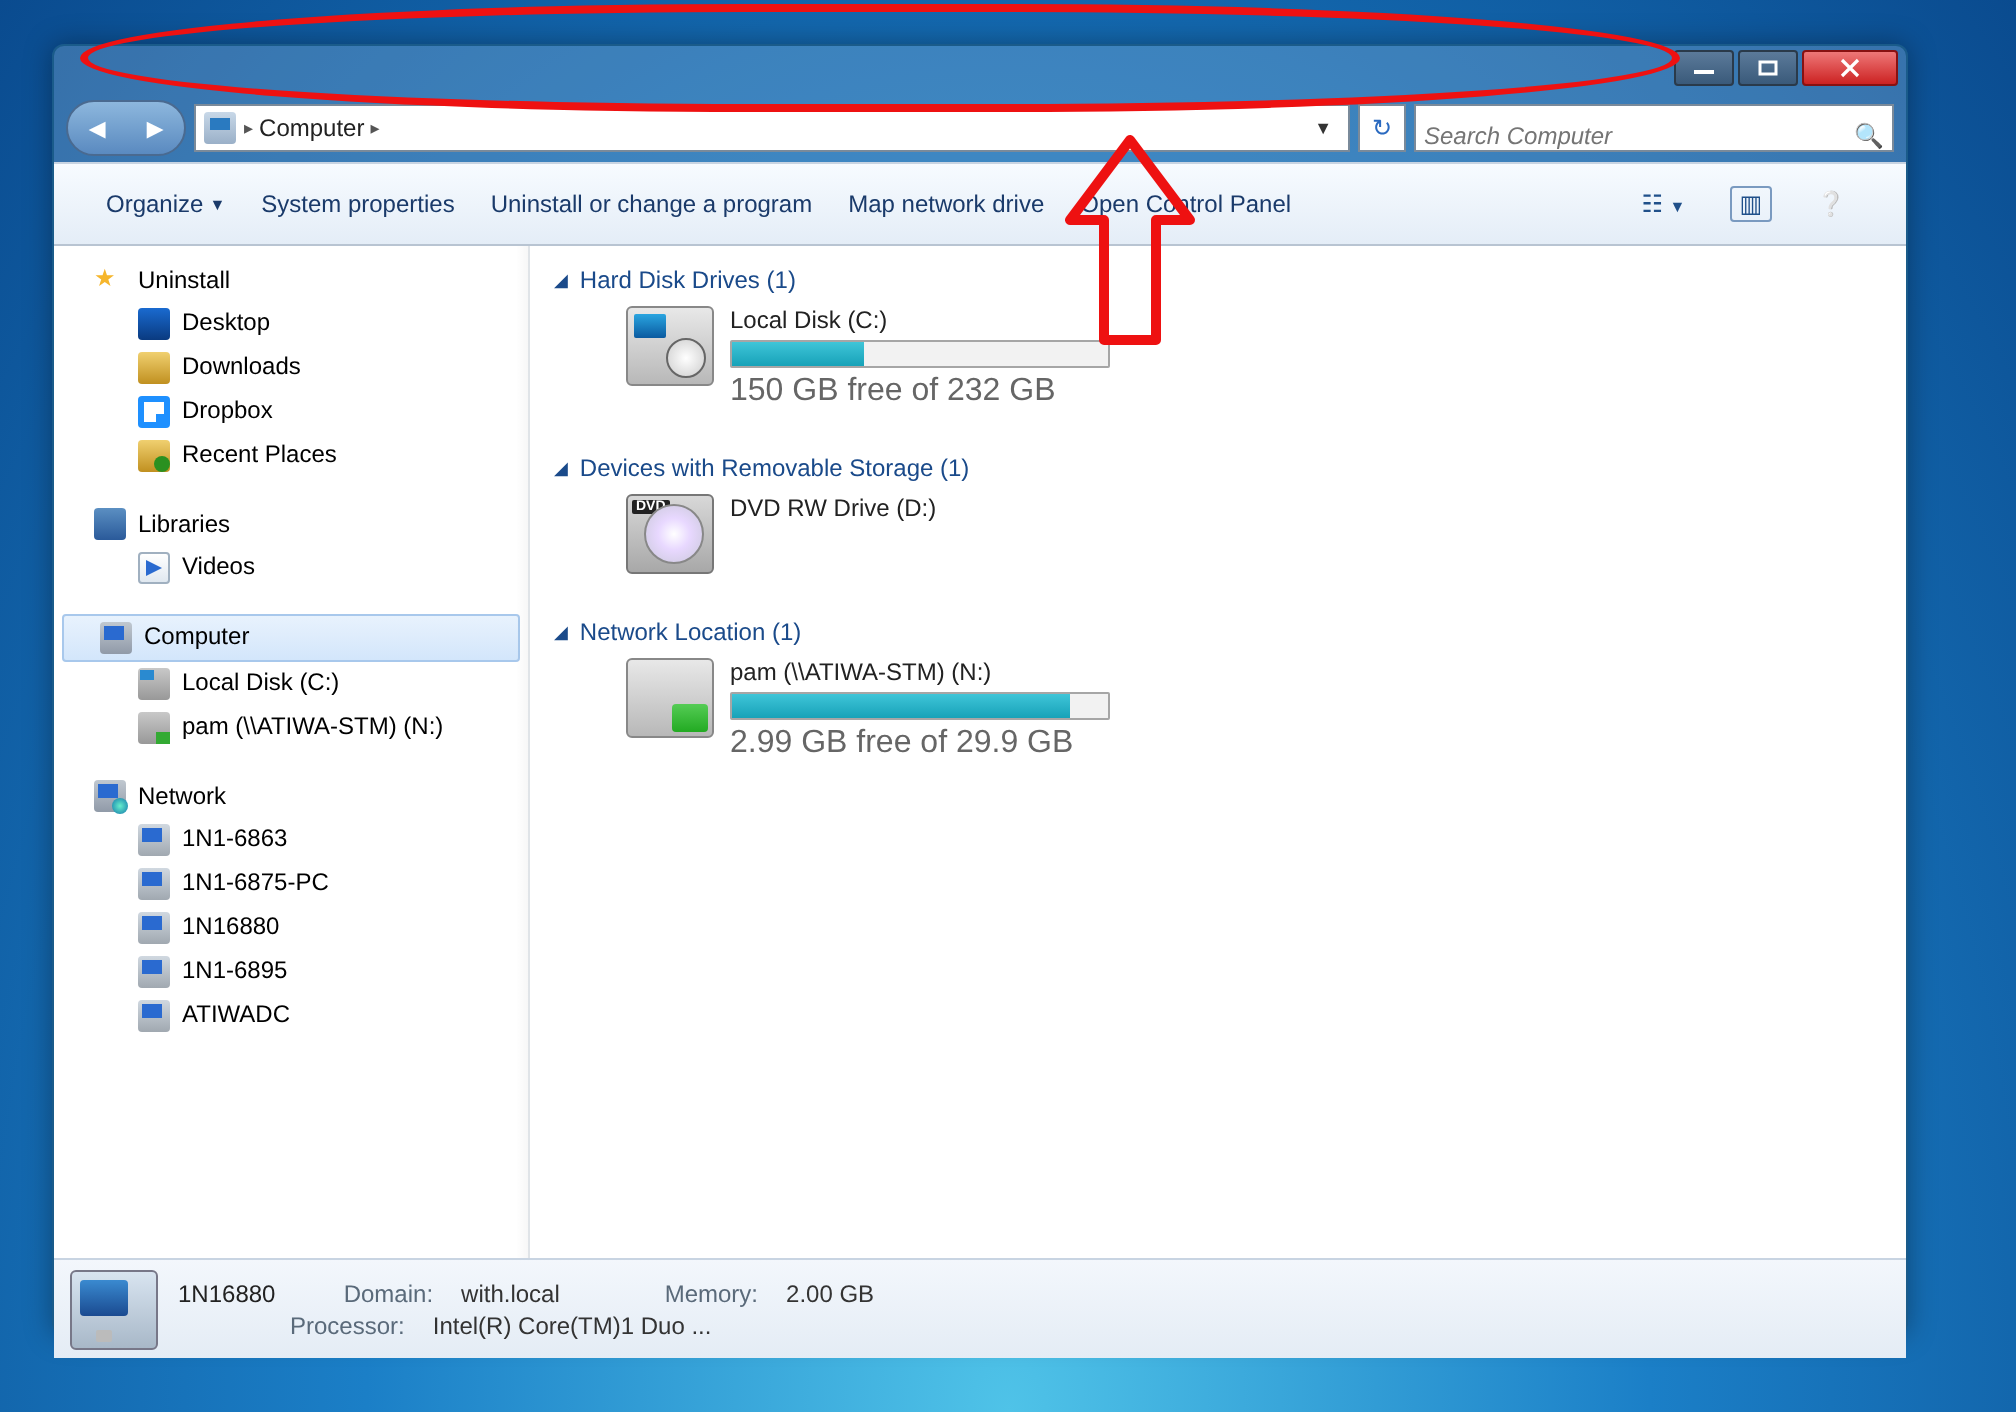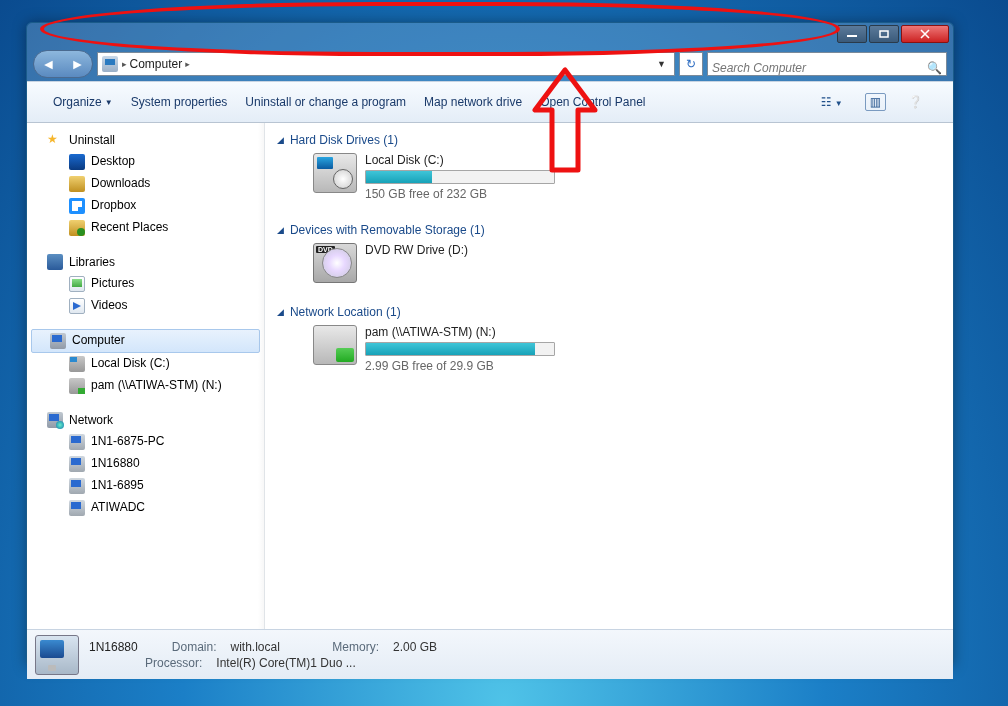--- a/index.html
+++ b/index.html
@@ -37,21 +37,21 @@
 .star{color:#f6b62c}
 .main{flex:1;overflow:auto;padding:8px 12px}
 .sect{margin-bottom:16px}
 .secthdr{display:flex;align-items:center;gap:6px;color:#1a4a8a;padding:2px 0;cursor:default}
 .secthdr .tri{font-size:9px}
 .drive{display:flex;align-items:flex-start;gap:8px;padding:4px 0 4px 36px}
 .dicon{width:44px;height:40px;flex:none;position:relative}
 .dinfo .dtitle{color:#222;margin-bottom:3px}
 .bar{width:190px;height:14px;border:1px solid #a6a6a6;background:#f2f2f2;border-radius:1px;overflow:hidden;margin-bottom:3px}
 .barfill{height:100%;background:linear-gradient(#3fc5d8,#17a2b8)}
-.free{color:#666;font-size:12px}
+.free{color:#666;font-size:16px}
 .details{height:50px;background:linear-gradient(#f3f7fc,#e4ecf5);border-top:1px solid #c8d4e2;display:flex;align-items:center;padding:4px 8px;gap:10px}
 .det-icon{width:44px;height:40px;position:relative}
 .det-txt{display:flex;flex-direction:column;gap:2px}
 .det-row{display:flex;gap:14px;color:#555;font-size:11px}
 .det-row .lbl{color:#5a6a7a}
 .det-row .val{color:#333}
 .det-name{font-size:12px;color:#222}
 
 .anno-ellipse{position:absolute;left:40px;top:2px;width:800px;height:54px;border:4px solid #e11;border-radius:50%/60%;pointer-events:none;z-index:50}
 .anno-arrow{position:absolute;left:520px;top:60px;pointer-events:none;z-index:50}
@@ -181,24 +181,20 @@
             </div>
           </div>
       </div>
       <div class="group">
         <div class="grouphdr">
             <span class="si si-libr"></span>
             <span>Libraries</span>
           </div>
         <div id="g-lib">
             <div class="item">
-              <span class="si si-pic"></span>
-              <span>Pictures</span>
-            </div>
-            <div class="item">
               <span class="si si-vid"></span>
               <span>Videos</span>
             </div>
           </div>
       </div>
       <div class="group">
         <div class="grouphdr item sel" style="padding-left:18px">
             <span class="si si-comp"></span>
             <span>Computer</span>
           </div>
@@ -212,20 +208,24 @@
               <span>pam (\\ATIWA-STM) (N:)</span>
             </div>
           </div>
       </div>
       <div class="group">
         <div class="grouphdr">
             <span class="si si-netg"></span>
             <span>Network</span>
           </div>
         <div id="g-net">
+            <div class="item">
+              <span class="si si-pc"></span>
+              <span>1N1-6863</span>
+            </div>
             <div class="item">
               <span class="si si-pc"></span>
               <span>1N1-6875-PC</span>
             </div>
             <div class="item">
               <span class="si si-pc"></span>
               <span>1N16880</span>
             </div>
             <div class="item">
               <span class="si si-pc"></span>

